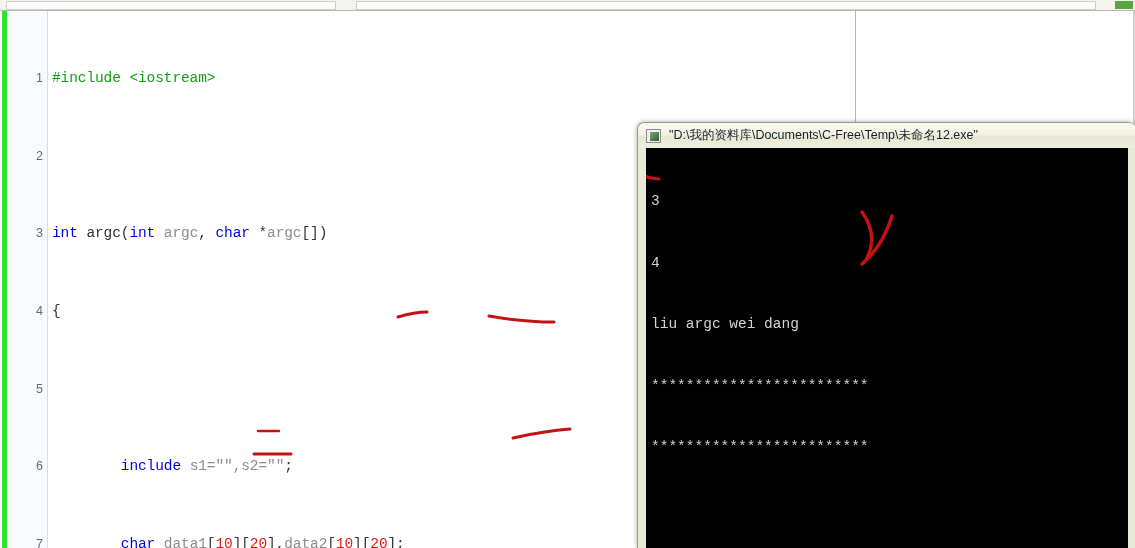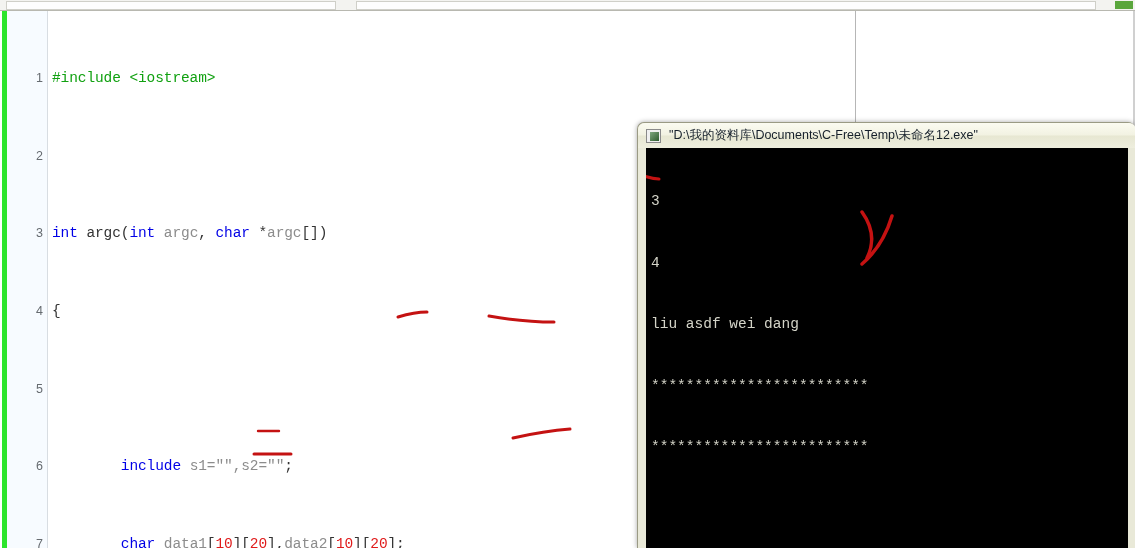--- a/index.html
+++ b/index.html
@@ -252,21 +252,21 @@
 
     <div class="console-titlebar">
       <div class="console-icon"></div>
       <div class="console-title-text">"D:\我的资料库\Documents\C-Free\Temp\未命名12.exe"</div>
     </div>
 
     <div class="console-body">
       <div class="console-text">
         <div class="console-line">3</div>
         <div class="console-line">4</div>
-        <div class="console-line">liu asdf wei dang</div>
+        <div class="console-line">liu argc wei dang</div>
         <div class="console-line">*************************</div>
         <div class="console-line">*************************</div>
         
         
         
       </div>
 
       <svg class="annot" style="left:0;top:0;width:482px;height:401px;" viewBox="0 0 482 401" xmlns="http://www.w3.org/2000/svg">
         <path d="M-2,28 C4,30 9,31 13,31" stroke="#c41212" stroke-width="3" fill="none" stroke-linecap="round"></path>
         <path d="M216,64 C226,78 229,94 221,110" stroke="#c41212" stroke-width="3.5" fill="none" stroke-linecap="round"></path>

